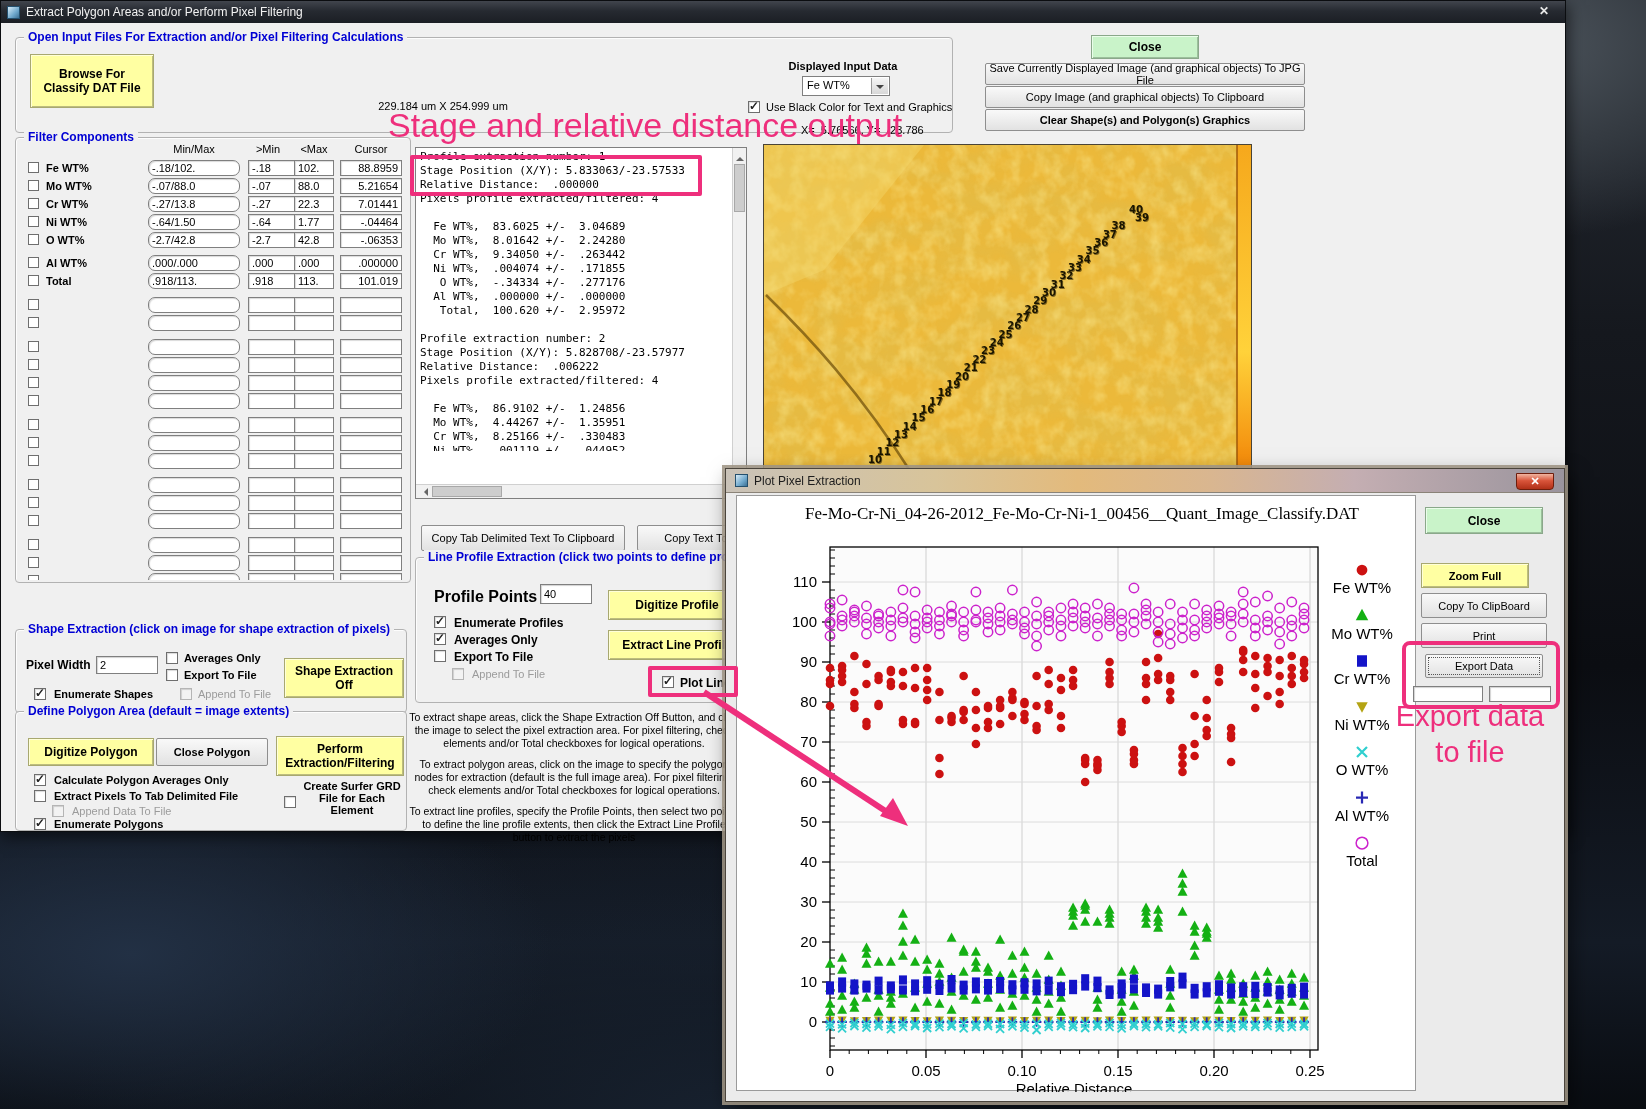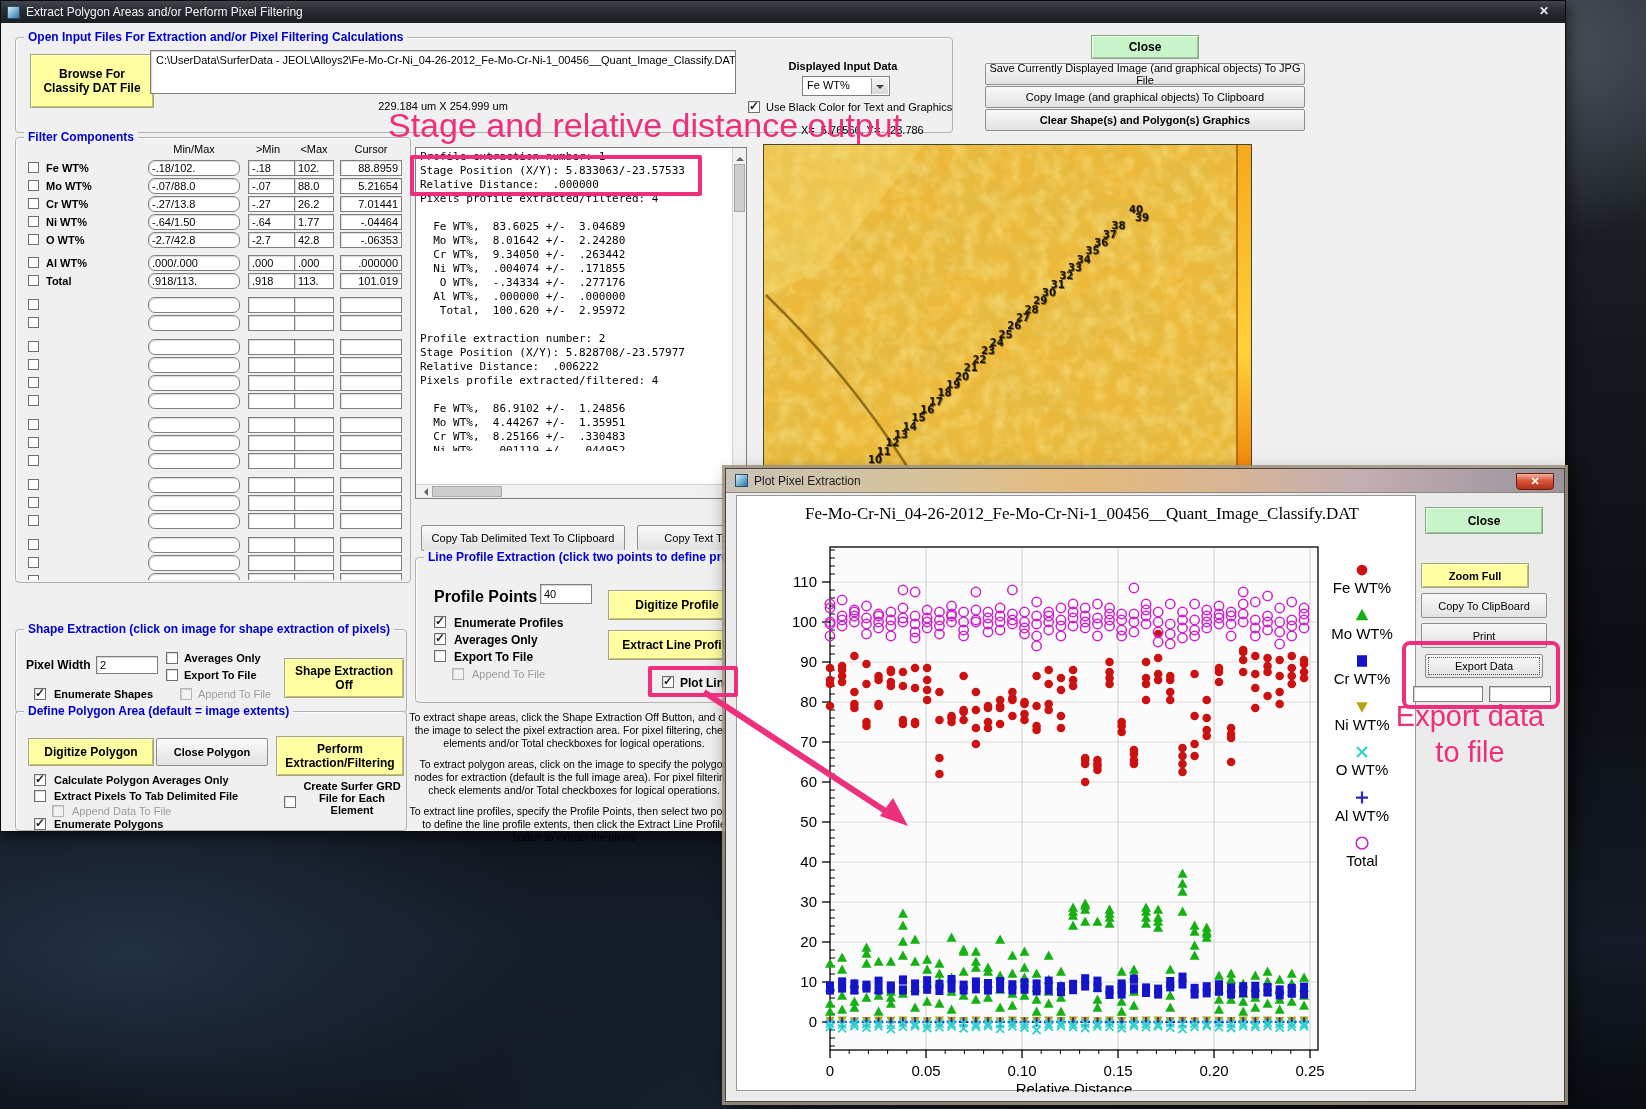--- a/index.html
+++ b/index.html
@@ -77,23 +77,20 @@
 <div id="main-window">
   <div id="main-titlebar">
     <span class="app-icon"></span>
     <span class="t">Extract Polygon Areas and/or Perform Pixel Filtering</span>
     <span class="close-x">✕</span>
   </div>
 
   <div class="groupbox" style="left:14px;top:36px;width:938px;height:96px;">
     <span class="grouplabel">Open Input Files For Extraction and/or Pixel Filtering Calculations</span>
     <div class="btn-yellow" style="left:14px;top:16px;width:124px;height:54px;padding:0 8px;">Browse For Classify DAT File</div>
-    <div class="field" style="left:134px;top:12px;width:586px;height:44px;">
-      <div style="padding:3px 5px;font-size:11px;white-space:nowrap;overflow:hidden;">C:\UserData\SurferData - JEOL\Alloys2\Fe-Mo-Cr-Ni_04-26-2012_Fe-Mo-Cr-Ni-1_00456__Quant_Image_Classify.DAT</div>
-    </div>
     <div style="position:absolute;left:134px;top:62px;width:586px;text-align:center;font-size:11px;">229.184 um  X   254.999 um</div>
     <div style="position:absolute;left:742px;top:22px;width:170px;text-align:center;" class="lbl">Displayed Input Data</div>
     <div class="dd" style="left:786px;top:38px;width:88px;height:20px;">
       <span class="val">Fe WT%</span>
       <span class="arr"></span>
     </div>
     <span class="cb checked" style="left:732px;top:63px;"></span>
     <span class="cblbl" style="left:750px;top:63px;font-weight:normal;">Use Black Color for Text and Graphics</span>
   </div>
 
@@ -128,21 +125,21 @@
           <span class="f minmax">-.07/88.0</span>
           <span class="f fmin">-.07</span>
           <span class="f fmax">88.0</span>
           <span class="f fcur">5.21654</span>
         </div>
         <div class="frow">
           <span class="cbx"></span>
           <span class="flabel">Cr WT%</span>
           <span class="f minmax">-.27/13.8</span>
           <span class="f fmin">-.27</span>
-          <span class="f fmax">26.2</span>
+          <span class="f fmax">22.3</span>
           <span class="f fcur">7.01441</span>
         </div>
         <div class="frow">
           <span class="cbx"></span>
           <span class="flabel">Ni WT%</span>
           <span class="f minmax">-.64/1.50</span>
           <span class="f fmin">-.64</span>
           <span class="f fmax">1.77</span>
           <span class="f fcur">-.04464</span>
         </div>

